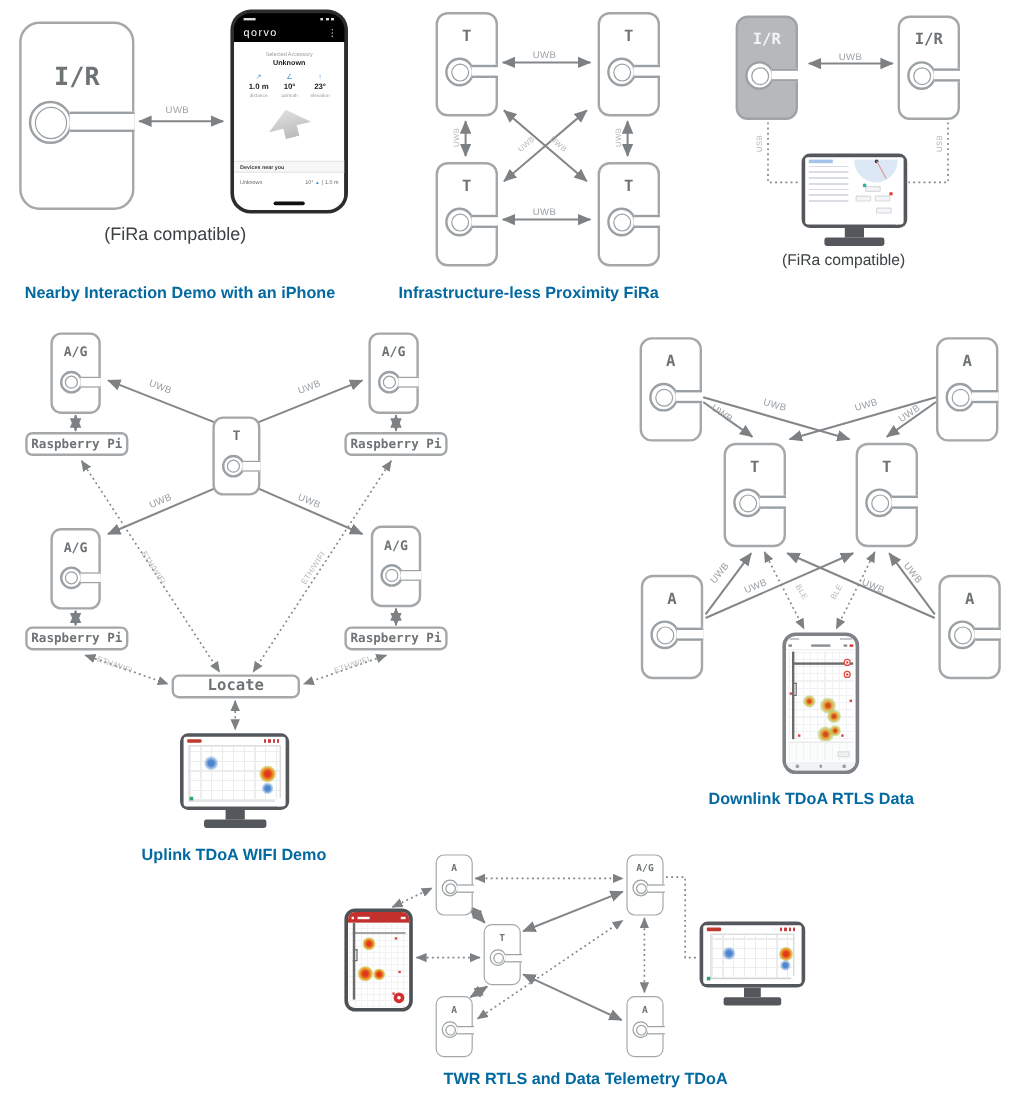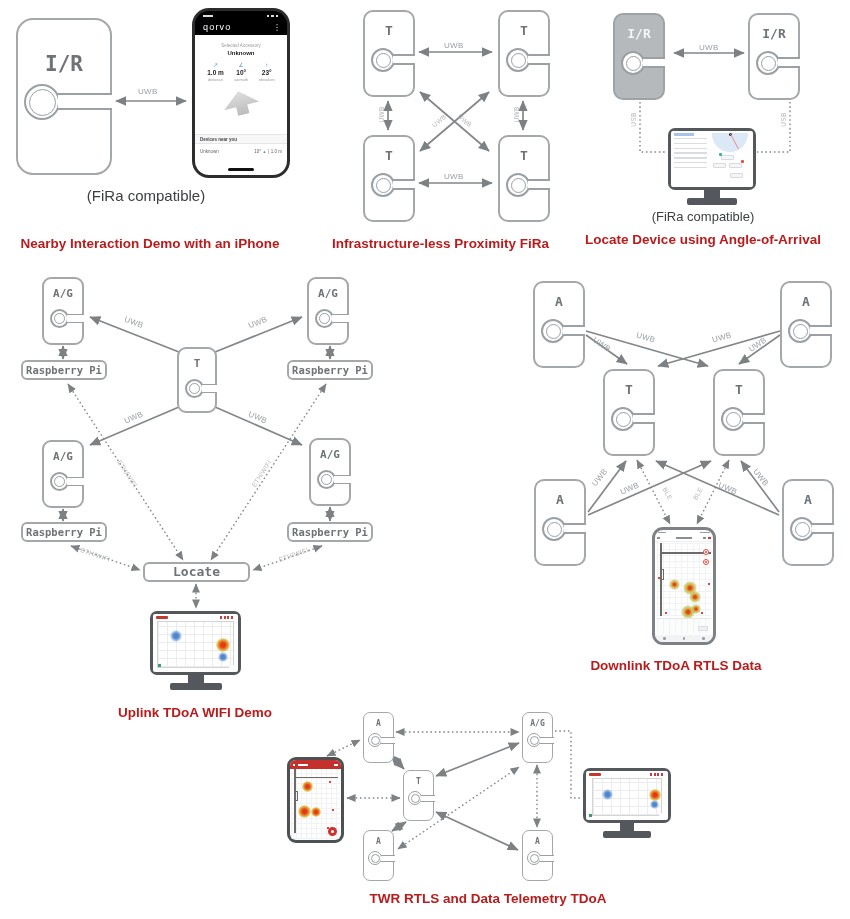--- a/index.html
+++ b/index.html
@@ -51,21 +51,21 @@
   
   .pill {position:absolute;background:#fff;border:2px solid #a4a8ab;border-radius:6px;z-index:2;
          text-align:center;font-family:"DejaVu Sans Mono",monospace;font-weight:bold;color:#6e7376;
          white-space:nowrap;line-height:16px}
 
   
   .al {position:absolute;z-index:3;font-size:8px;color:#9aa0a5;letter-spacing:.3px;white-space:nowrap}
   .alv {font-size:6.5px;color:#b3b7ba}
 
   
-  .cap {position:absolute;z-index:3;font-weight:bold;font-size:13.5px;color:#b91c1c;text-align:center;line-height:17px}
+  .cap {position:absolute;z-index:3;font-weight:bold;font-size:13.5px;color:#0369a1;text-align:center;line-height:17px}
   .fira {position:absolute;z-index:3;color:#3c4043;text-align:center}
 
   
   .mon {position:absolute;z-index:2}
   .mframe {background:#54585c;border-radius:7px;padding:3px;position:relative}
   .mscreen {background:#fff;border-radius:2px;position:relative;overflow:hidden;height:100%}
   .mdot {position:absolute;right:5px;bottom:3px;width:7px;height:7px;background:#fff;border-radius:50%}
   .mneck {height:8px;background:#54585c;margin:0 auto}
   .mbase {height:7px;background:#54585c;margin:0 auto;border-radius:2px}
   .floor {position:absolute;border:1px solid #d2d4d6;
@@ -343,21 +343,20 @@
       <span class="tdot" style="left:70px;top:29px;background:#e2483c"></span>
     </div>
     <span class="mdot"></span>
   </div>
   <div class="mneck" style="width:16px"></div>
   <div class="mbase" style="width:50px"></div>
 </div>
 
 <div class="fira" style="left:596px;top:209px;width:214px;font-size:13px">(FiRa compatible)</div>
 <div class="cap" style="left:583px;top:231px;width:240px">
-  <div>Locate Device using Angle-of-Arrival</div>
 </div>
 
 <div class="device md2" style="left:42px;top:277px">
   <span class="dlabel">A/G</span>
   <span class="conn">
       <i class="ring"></i>
       <i class="cable"></i>
     </span>
 </div>
 <div class="device md2" style="left:307px;top:277px">

